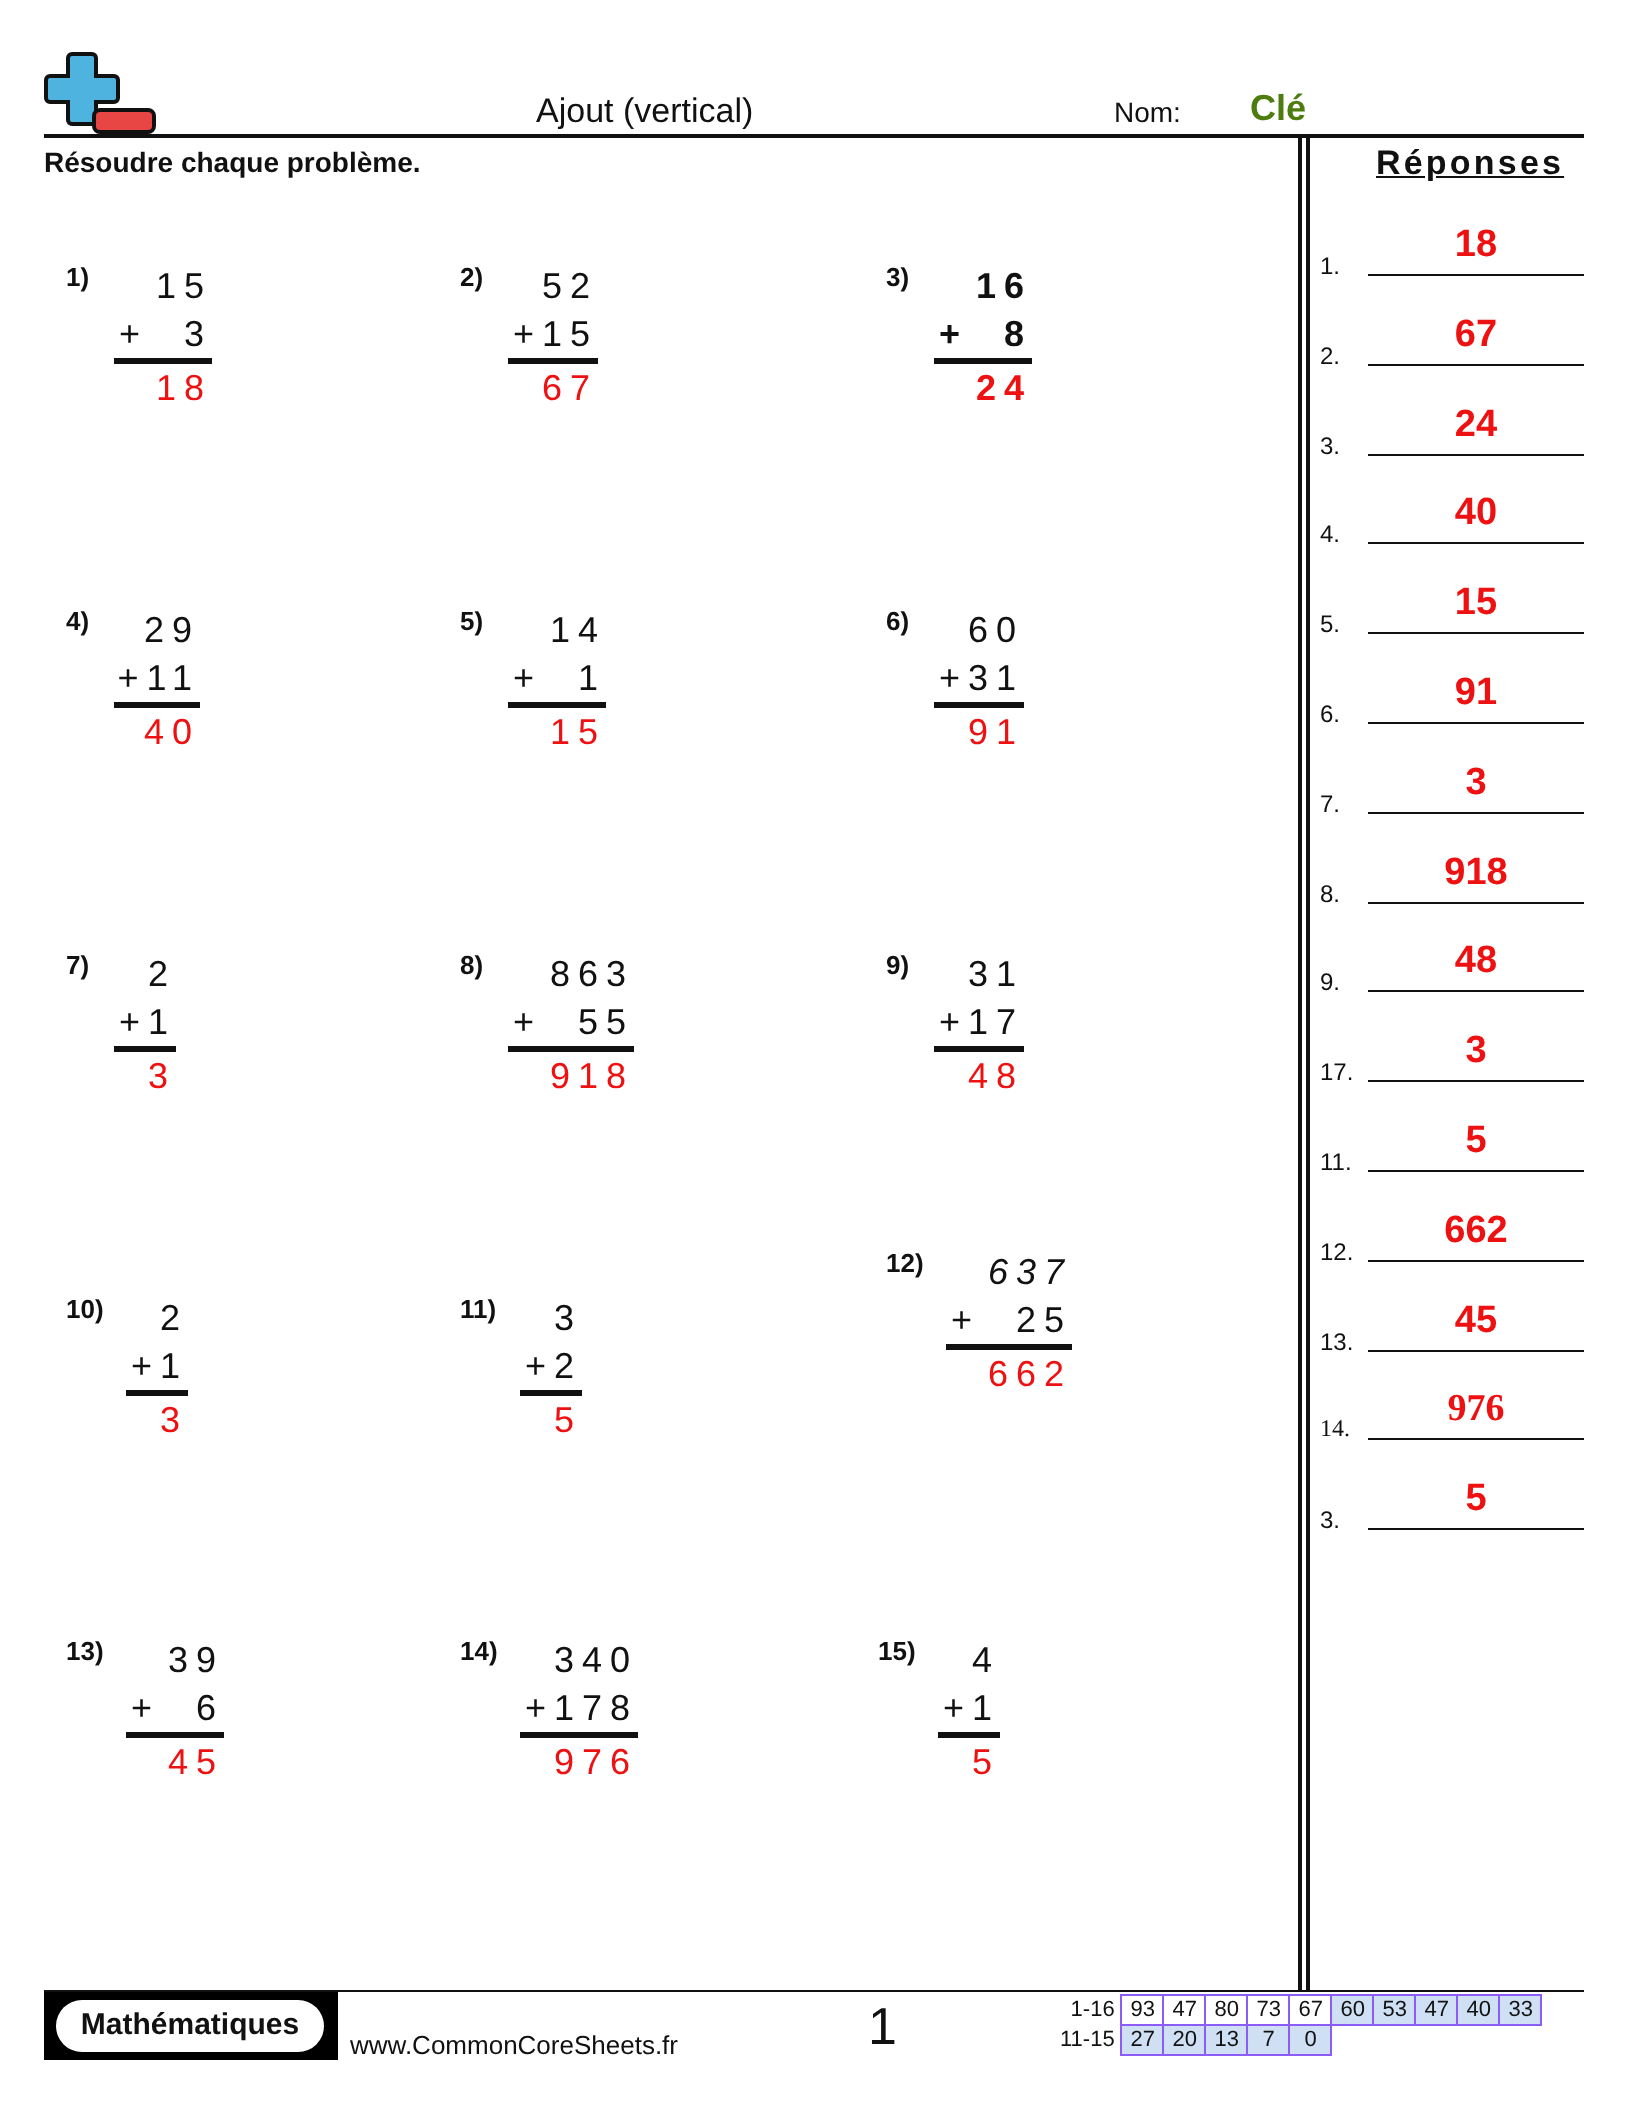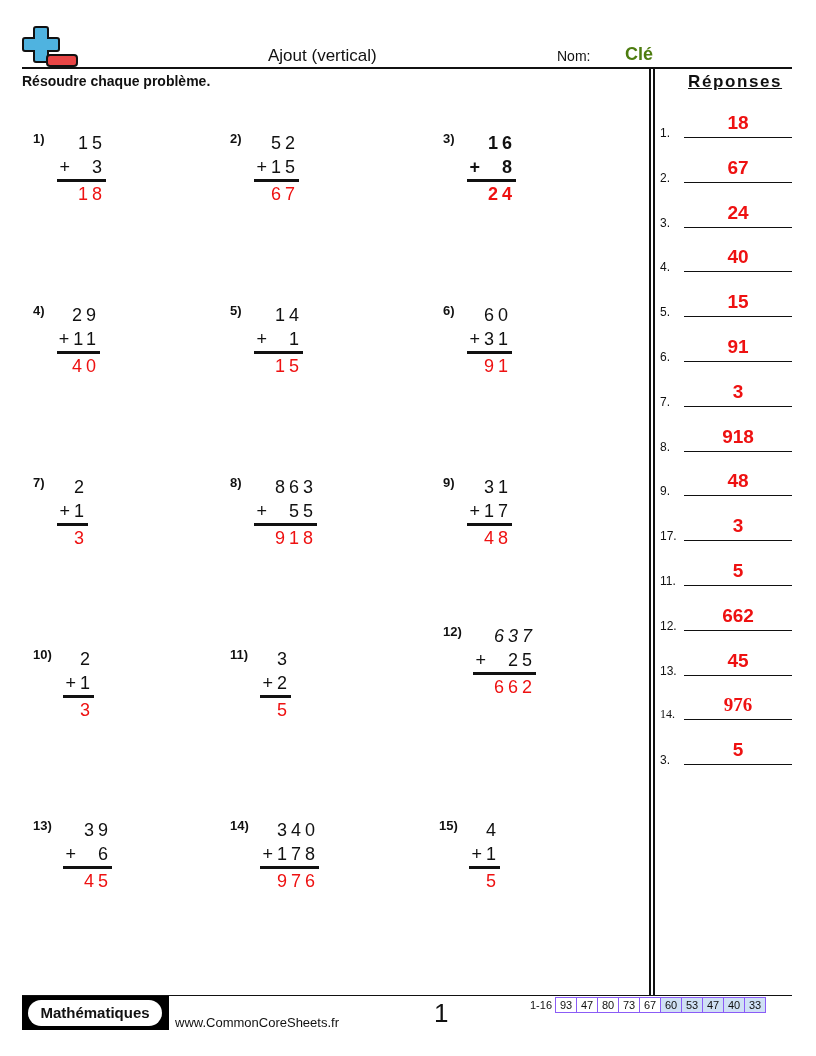--- a/index.html
+++ b/index.html
@@ -285,14 +285,27 @@
     <td>47</td>
     <td>80</td>
     <td>73</td>
     <td>67</td>
     <td class="blue">60</td>
     <td class="blue">53</td>
     <td class="blue">47</td>
     <td class="blue">40</td>
     <td class="blue">33</td>
   </tr>
+  <tr>
+    <td class="rl">11-15</td>
+    <td class="blue">27</td>
+    <td class="blue">20</td>
+    <td class="blue">13</td>
+    <td class="blue">7</td>
+    <td class="blue">0</td>
+    <td class="blank"></td>
+    <td class="blank"></td>
+    <td class="blank"></td>
+    <td class="blank"></td>
+    <td class="blank"></td>
+  </tr>
 </tbody>
   </table>
 
 </body></html>

